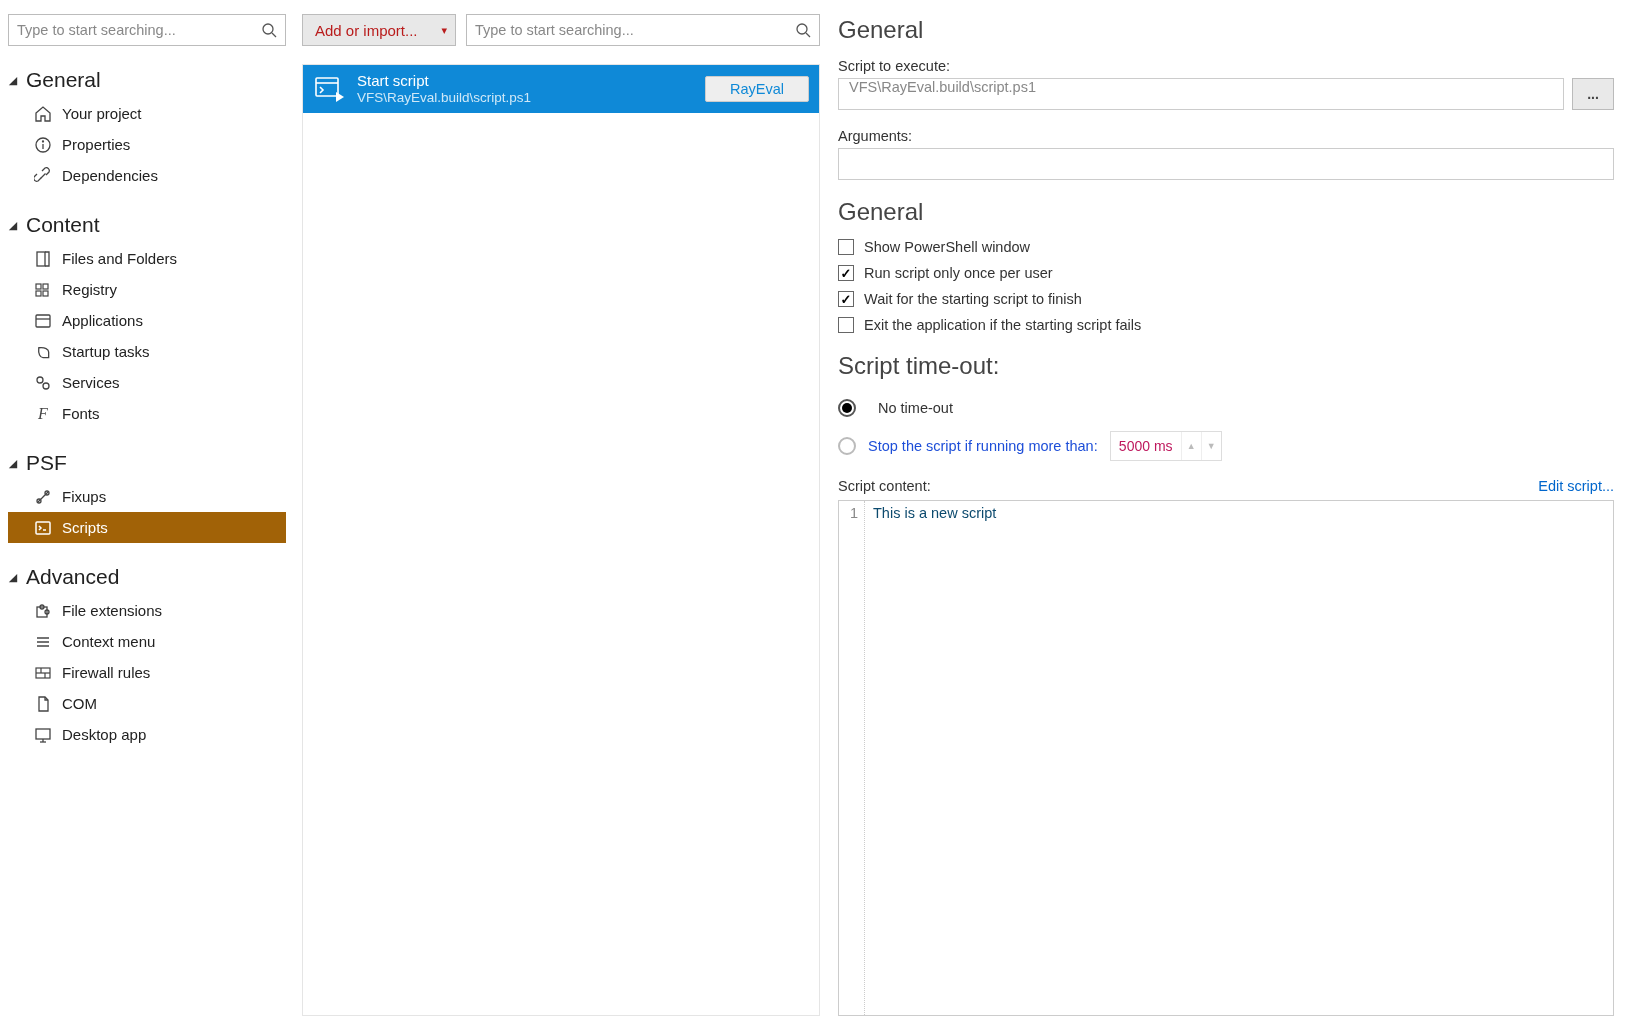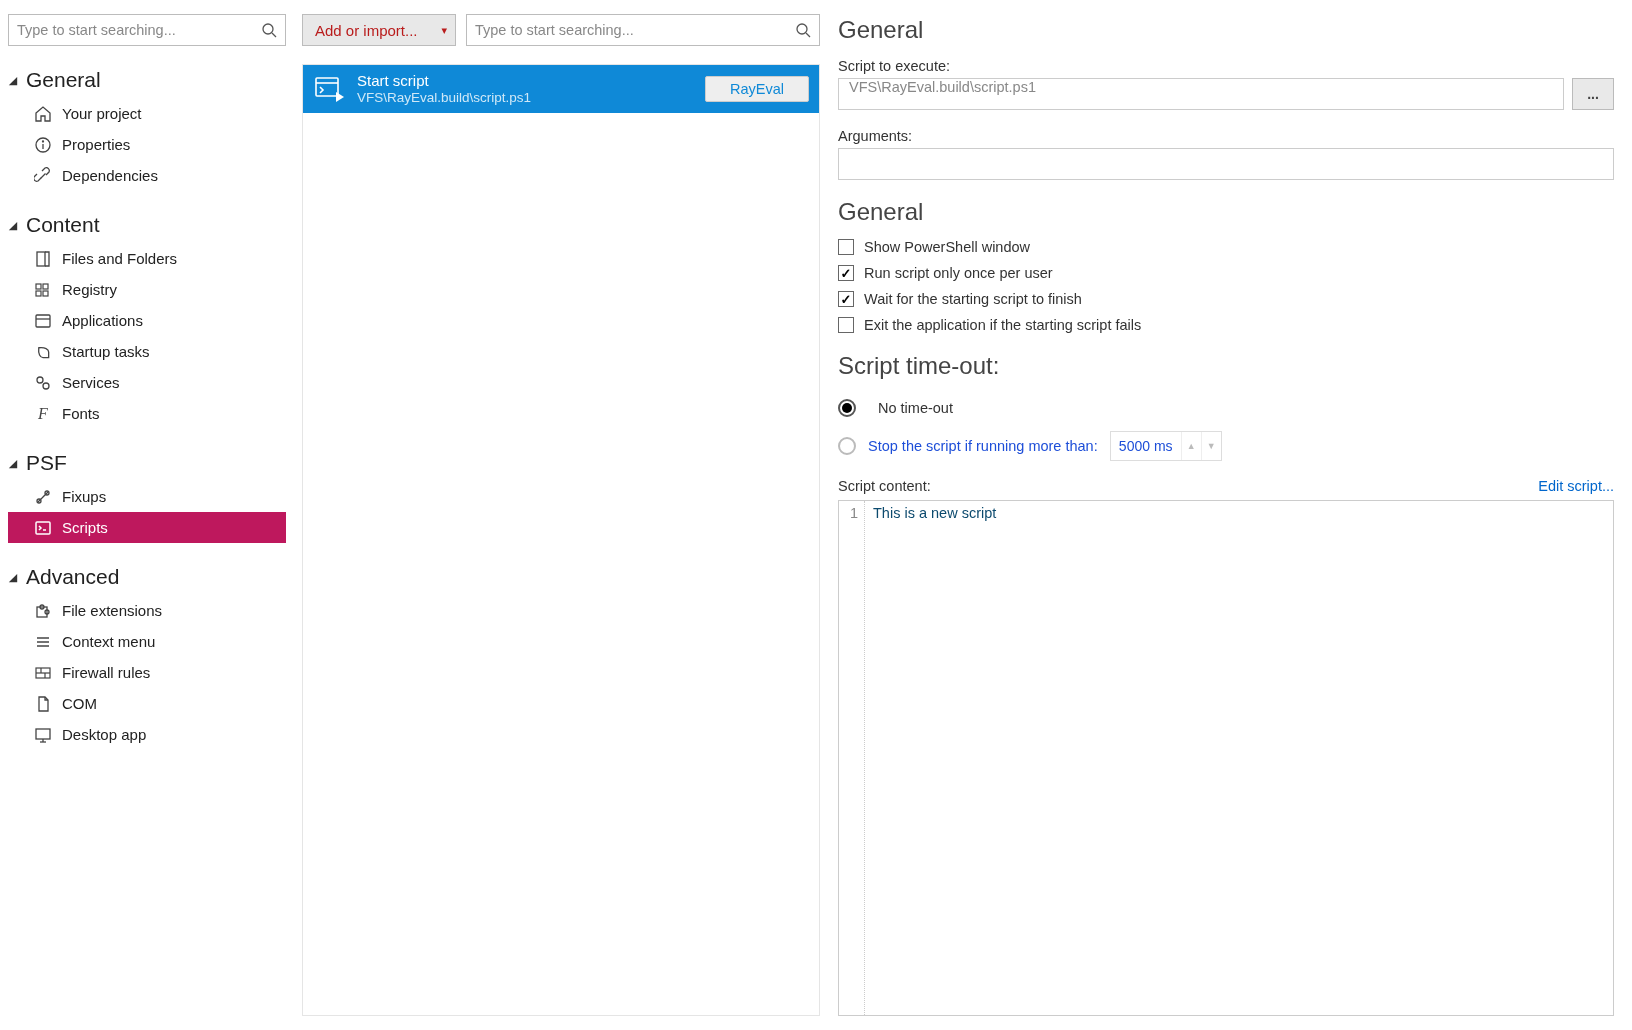--- a/index.html
+++ b/index.html
@@ -46,21 +46,21 @@
       display: flex;
       align-items: center;
       height: 31px;
       padding: 0 8px 0 26px;
       gap: 10px;
       font-size: 15px;
       color: #222;
       cursor: pointer;
     }
     .nav-item .nav-icon { width: 18px; height: 18px; color: #444; flex-shrink:0; display:flex; align-items:center; justify-content:center;}
-    .nav-item.selected { background: #be185d; color: #fff; }
+    .nav-item.selected { background: #a16207; color: #fff; }
     .nav-item.selected .nav-icon { color: #fff; }
     .nav-group { margin-bottom: 16px; }
 
     
     .middle {
       width: 530px;
       padding: 14px 6px 14px 6px;
       display: flex;
       flex-direction: column;
     }
@@ -151,21 +151,21 @@
     .radio {
       width: 18px; height: 18px; border: 2px solid #555; border-radius: 50%;
       display: inline-flex; align-items: center; justify-content: center; background:#fff;
     }
     .radio.checked::after { content: ""; width: 10px; height: 10px; background: #000; border-radius: 50%; }
     .radio.unchecked { border-color: #bbb; }
     .timeout-row { display: flex; align-items: center; gap: 12px; margin-top: 6px; }
     .spinner {
       display:flex; align-items:center; border:1px solid #ddd; height: 30px;
     }
-    .spinner .spin-val { width: 70px; text-align:center; color:#1d4ed8; font-size:14px;}
+    .spinner .spin-val { width: 70px; text-align:center; color:#be185d; font-size:14px;}
     .spinner .spin-btns { display:flex; flex-direction:row; }
     .spinner .sp-btn { width:20px; height:28px; display:flex; align-items:center; justify-content:center; font-size:9px; color:#bbb; border-left:1px solid #eee;}
     .content-header { display:flex; justify-content:space-between; align-items:flex-end; margin-top: 16px; margin-bottom: 6px;}
     .edit-link { color: #0066cc; font-size: 14.5px; cursor: pointer; }
     .code-box {
       flex: 1; border: 1px solid #ccc; display: flex; font-size: 14.5px;
       font-family: "Segoe UI", Arial, sans-serif; min-height: 300px;
     }
     .gutter { width: 26px; border-right: 1px dotted #ccc; text-align: right; padding: 4px 6px 0 0; color: #888; }
     .code-content { flex: 1; padding: 4px 8px; color: #0c4a6e; }

